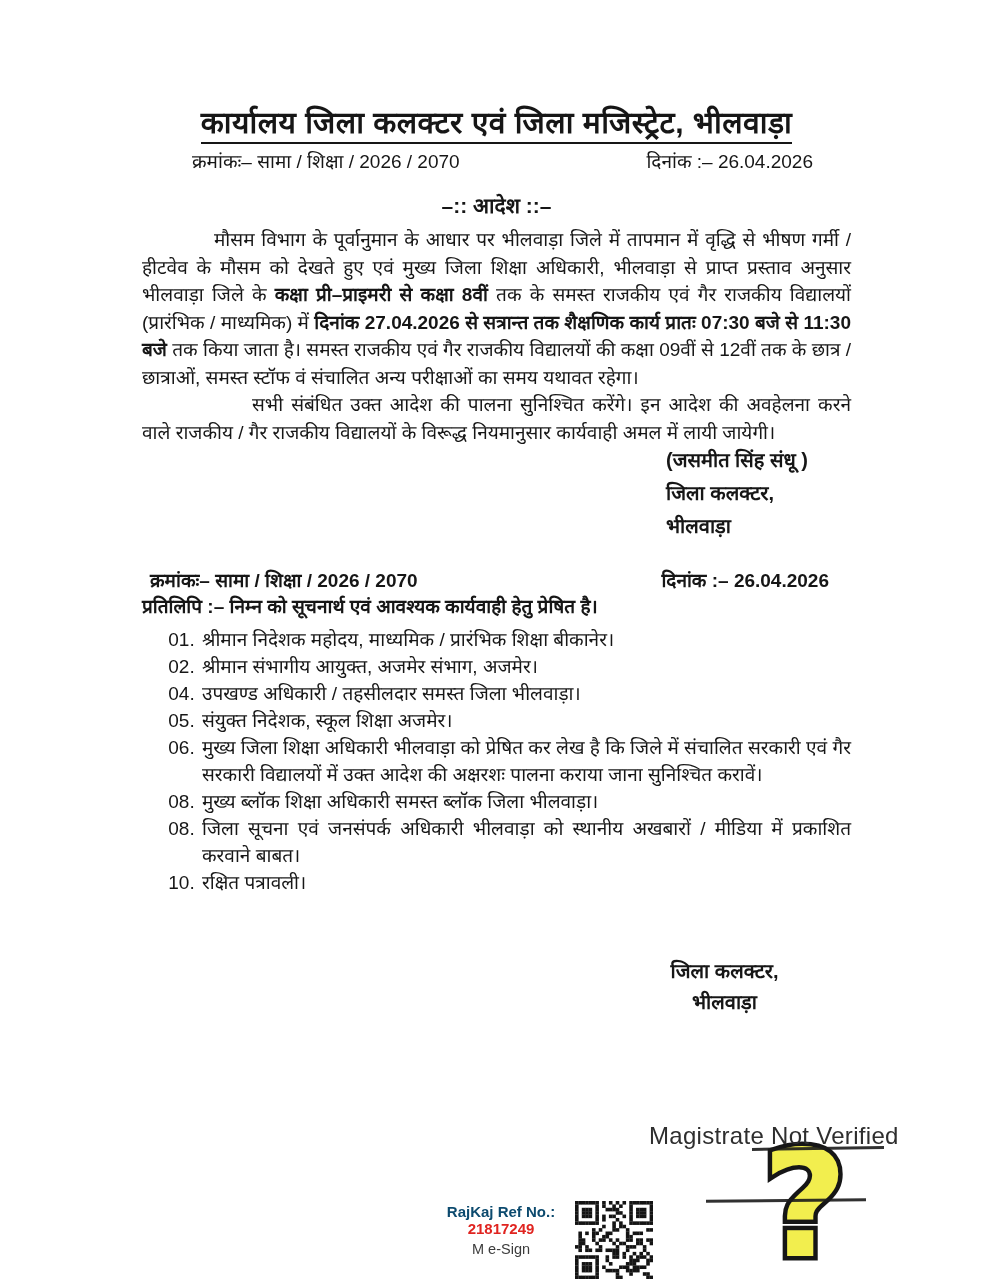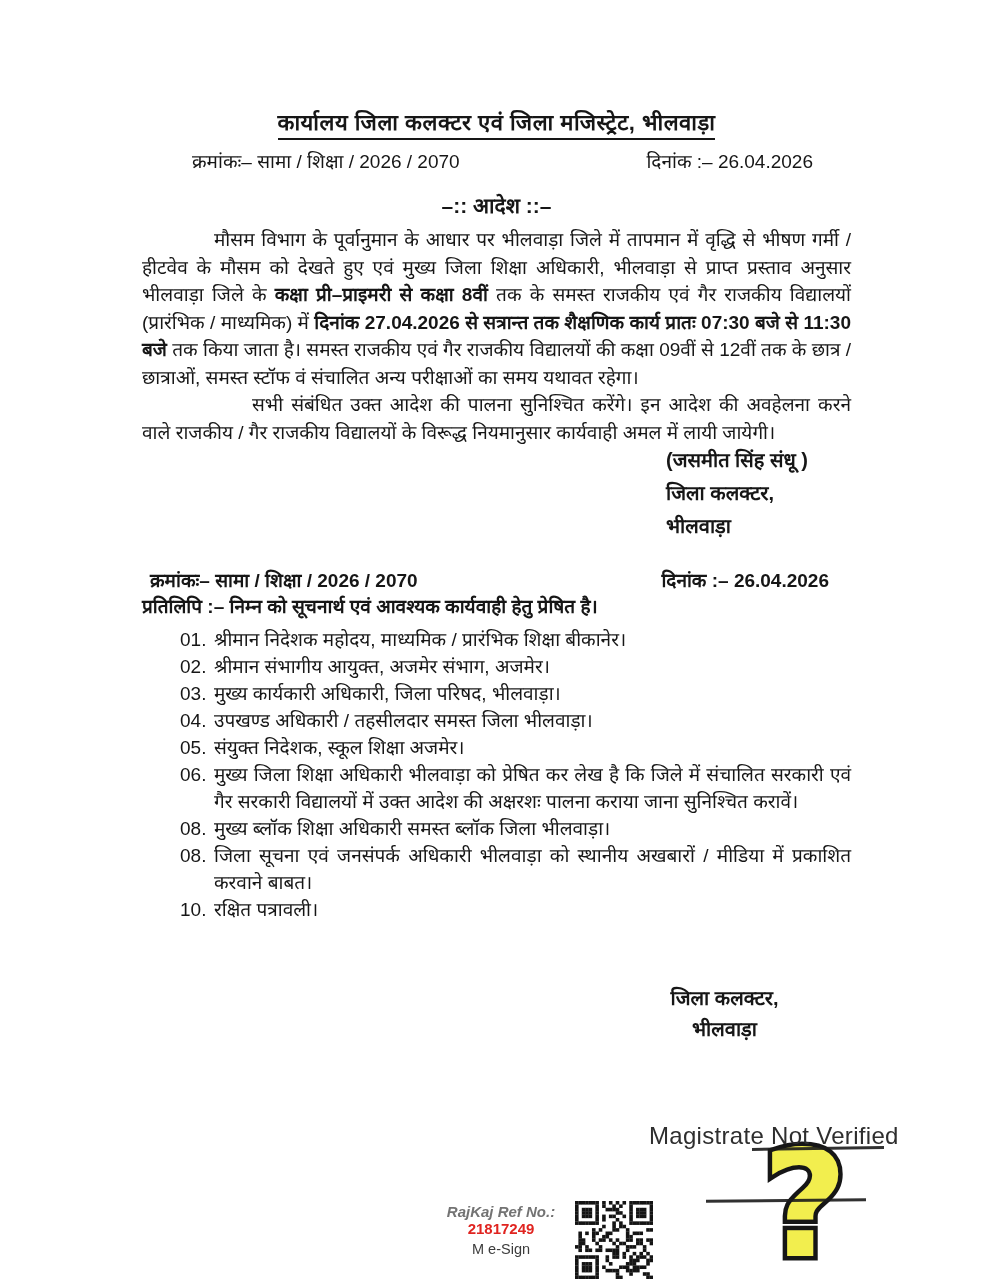--- a/index.html
+++ b/index.html
@@ -9,21 +9,21 @@
     margin:0 auto;
     background:#ffffff;
     font-family:"Liberation Sans",sans-serif;
     color:#161616;
     overflow:hidden;
   }
   .content{
     position:absolute;left:142px;top:104px;width:709px;
   }
   .letter-title{
-    text-align:center;font-size:22px;font-weight:bold;line-height:38px;
+    text-align:center;font-size:30px;font-weight:bold;line-height:38px;
     letter-spacing:.5px;
   }
   .letter-title span{
     border-bottom:2px solid #161616;padding-bottom:3px;
   }
   .ref-row{display:flex;justify-content:space-between;font-size:19px;line-height:24px;}
   .ref-row-1{margin-top:8px;}
   .ref-row-1 .ref-number{margin-left:50px;}
   .ref-row-1 .ref-date{margin-right:38px;}
   .ref-row-2{margin-top:26px;font-weight:bold;}
@@ -34,21 +34,21 @@
   .para-1{margin-top:7px;text-indent:72px;}
   .para-2{margin-top:0;text-indent:110px;}
   .bold{font-weight:bold;}
   .sig-block{
     width:185px;margin-left:auto;margin-right:0;margin-top:-2px;
     text-align:left;font-size:20px;font-weight:600;line-height:33px;
   }
   .copy-heading{font-size:19px;font-weight:bold;line-height:25px;margin-top:1px;}
   .recipients{margin-top:7px;}
   .recipient{display:flex;font-size:19px;line-height:27px;}
-  .recipient .num{flex:0 0 27px;margin-left:38px;}
+  .recipient .num{flex:0 0 27px;margin-left:26px;text-align:center;}
   .recipient .txt{flex:1;text-align:justify;padding-left:7px;}
   .sig-block-2{
     width:185px;margin-left:auto;margin-right:34px;margin-top:60px;
     text-align:center;font-size:20px;font-weight:600;line-height:31px;
   }
   
   .qmark{position:absolute;left:738px;top:1128px;z-index:0;}
   .stamp-title{
     position:absolute;left:649px;top:1122px;z-index:2;
     font-size:24px;color:#2e2e2e;letter-spacing:.3px;white-space:nowrap;
@@ -104,24 +104,20 @@
     <div class="copy-heading">प्रतिलिपि :– निम्न को सूचनार्थ एवं आवश्यक कार्यवाही हेतु प्रेषित है।</div>
 
     <div class="recipients">
       <div class="recipient">
           <span class="num">01.</span>
           <span class="txt">श्रीमान निदेशक महोदय, माध्यमिक / प्रारंभिक शिक्षा बीकानेर।</span>
         </div>
       <div class="recipient">
           <span class="num">02.</span>
           <span class="txt">श्रीमान संभागीय आयुक्त, अजमेर संभाग, अजमेर।</span>
-        </div>
-      <div class="recipient">
-          <span class="num">03.</span>
-          <span class="txt">मुख्य कार्यकारी अधिकारी, जिला परिषद, भीलवाड़ा।</span>
         </div>
       <div class="recipient">
           <span class="num">04.</span>
           <span class="txt">उपखण्ड अधिकारी / तहसीलदार समस्त जिला भीलवाड़ा।</span>
         </div>
       <div class="recipient">
           <span class="num">05.</span>
           <span class="txt">संयुक्त निदेशक, स्कूल शिक्षा अजमेर।</span>
         </div>
       <div class="recipient">
@@ -152,21 +148,21 @@
   <div class="qmark">
     <svg width="135" height="155" viewBox="0 0 135 155" xmlns="http://www.w3.org/2000/svg">
       <text x="67" y="128" text-anchor="middle" font-family="DejaVu Sans, sans-serif" font-size="148" font-weight="bold" fill="#f2ee4e" stroke="#161616" stroke-width="9" paint-order="stroke">?</text>
     </svg>
   </div>
   <div class="stamp-title">Magistrate Not Verified</div>
   <div class="strike strike-1"></div>
   <div class="strike strike-2"></div>
 
   <div class="rajkaj">
-    <div class="rajkaj-line" style="color: #737373; font-style: italic;">RajKaj Ref No.:</div>
+    <div class="rajkaj-line" style="color: #0c4a6e;">RajKaj Ref No.:</div>
     <div class="rajkaj-line" style="color: rgb(224, 36, 32);">21817249</div>
     <div class="mesign">M e-Sign</div>
   </div>
 
   <div class="qr"><svg xmlns="http://www.w3.org/2000/svg" width="78" height="78" viewBox="0 0 78 78" fill="#141414">
         <rect x="0.00" y="0.00" width="3.59" height="3.59"></rect>
         <rect x="3.39" y="0.00" width="3.59" height="3.59"></rect>
         <rect x="6.78" y="0.00" width="3.59" height="3.59"></rect>
         <rect x="10.17" y="0.00" width="3.59" height="3.59"></rect>
         <rect x="13.57" y="0.00" width="3.59" height="3.59"></rect>

